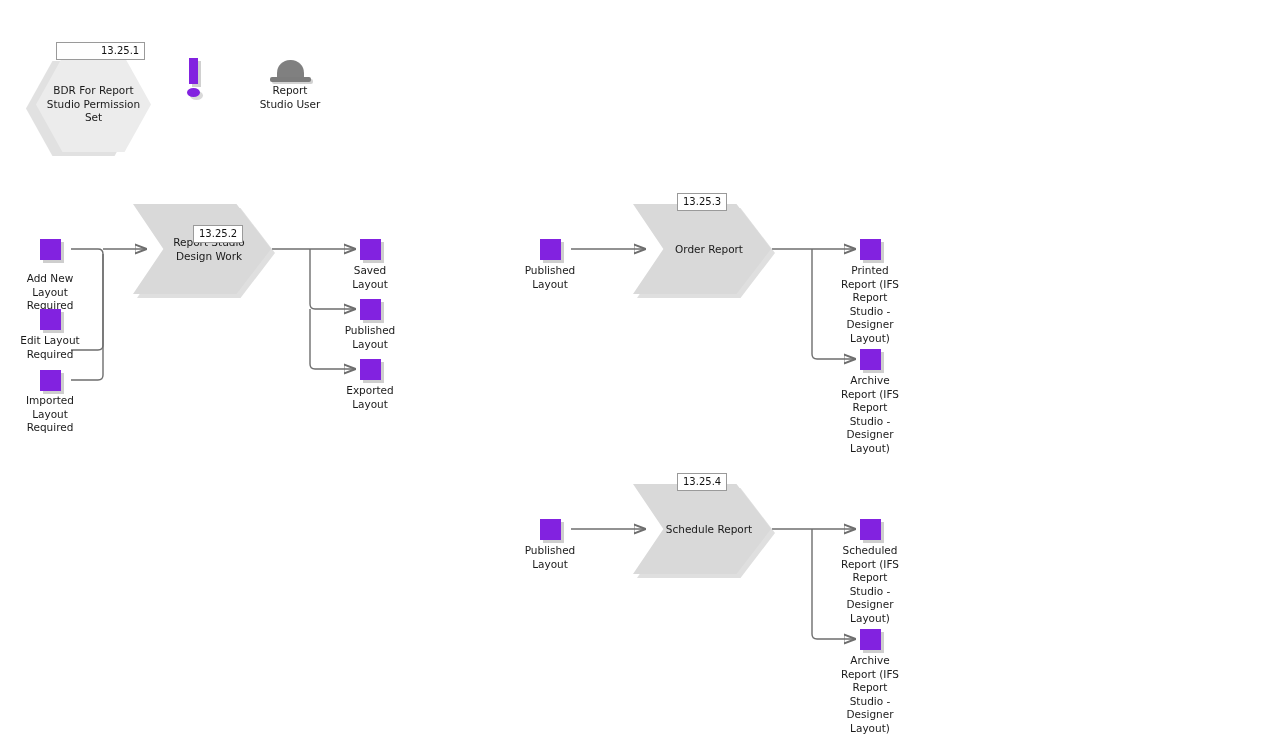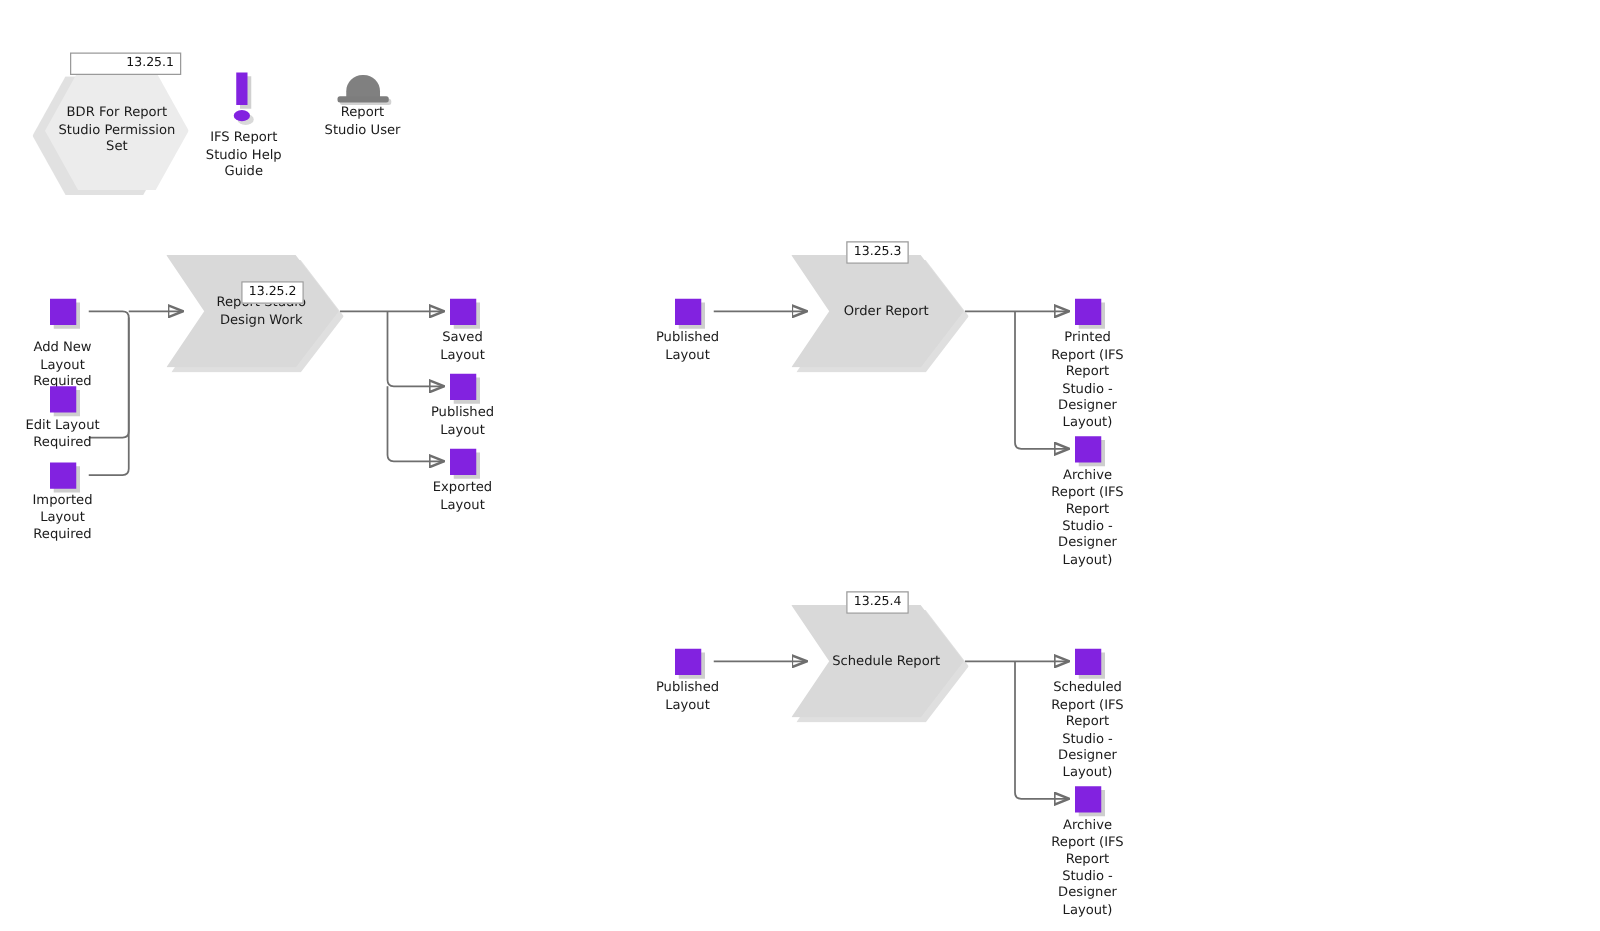--- a/index.html
+++ b/index.html
@@ -241,23 +241,20 @@
     <div class="hex-shadow"></div>
     <div class="hex-body">
       <span class="hex-label">BDR For Report Studio Permission Set</span>
     </div>
   </div>
 
   <div class="excl-wrap" style="left:185px; top:58px;">
     <div class="excl-bar"></div>
     <div class="excl-dot"></div>
   </div>
-  <div class="cap" style="left:145px; top:104px; width:100px;">IFS Report
-Studio Help
-Guide</div>
 
   <div class="actor-wrap" style="left:270px; top:60px;">
     <div class="actor-dome"></div>
     <div class="actor-brim"></div>
   </div>
   <div class="cap" style="left:240px; top:84px; width:100px;">Report
 Studio User</div>
 
   <div class="sq-wrap" style="left:40px; top:239px;">
     <div class="sq-body"></div>

